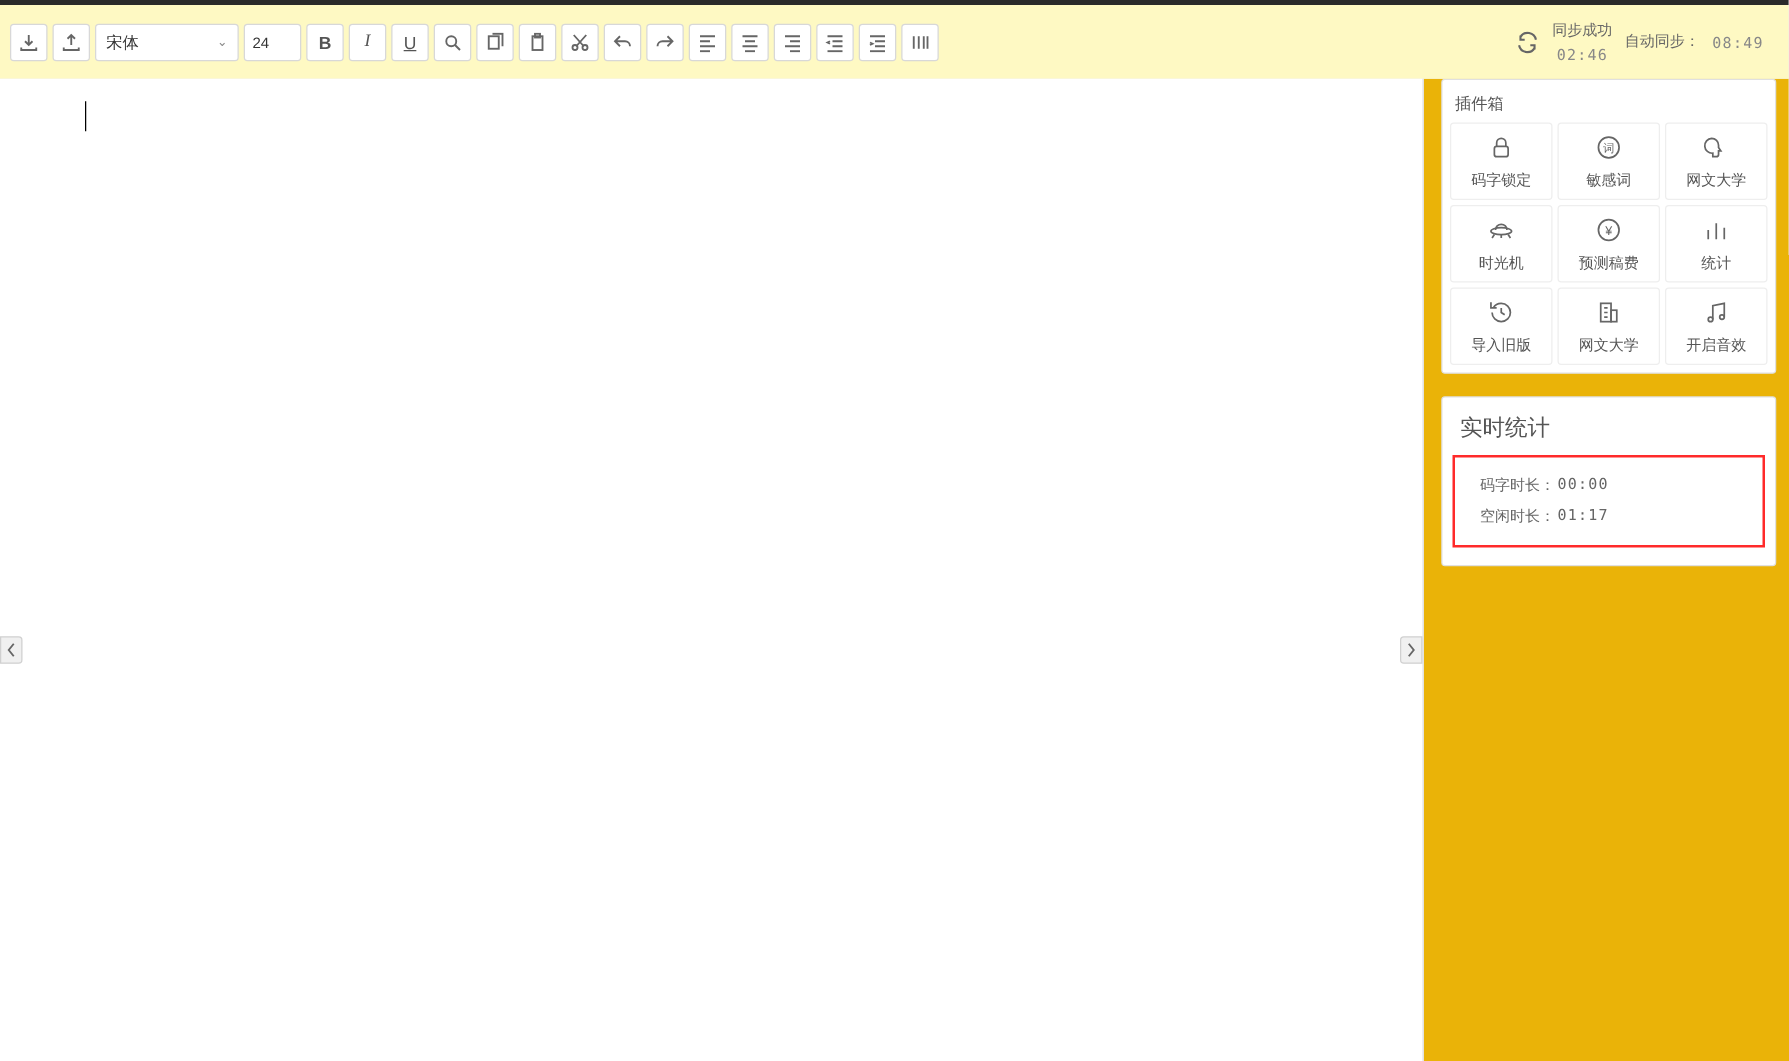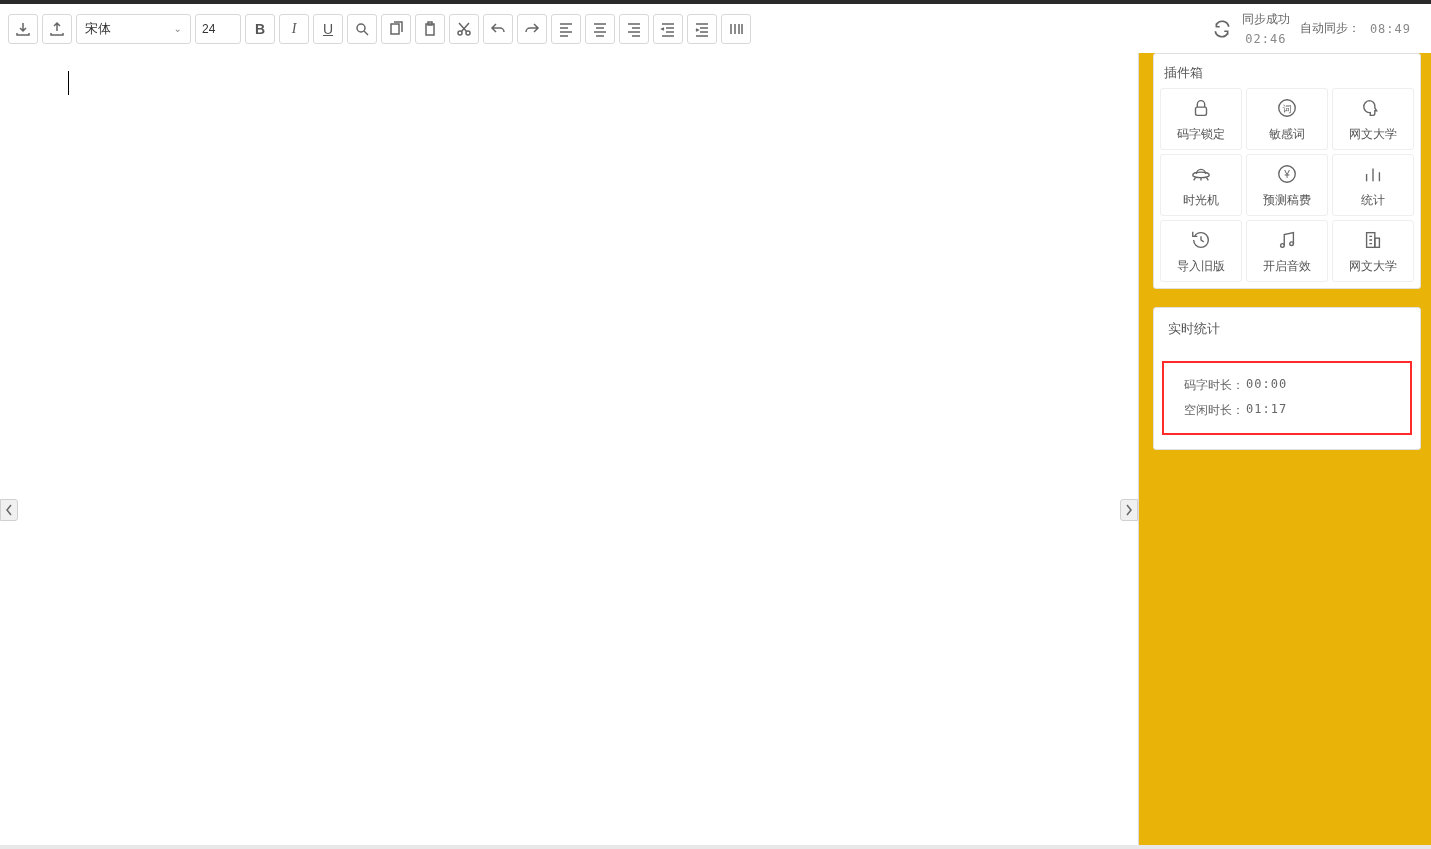--- a/index.html
+++ b/index.html
@@ -10,22 +10,22 @@
     height: 849px;
     overflow: hidden;
     font-size: 13px;
     color: #333;
   }
   .topbar {
     height: 4px;
     background: #2a2a2a;
   }
   .toolbar {
-    height: 49px;
-    background: #ffffff;
+    height: 59px;
+    background: #fef9c3;
     display: flex;
     align-items: center;
     padding: 0 6px;
     position: relative;
   }
   .tbtn {
     width: 30px;
     height: 30px;
     background: #fff;
     border: 1px solid #d8d8d8;
@@ -158,23 +158,23 @@
     color: #555;
   }
   .plugin .picon { height: 24px; width: 24px; display: flex; align-items: center; justify-content: center; color: #777;}
   .stats-panel {
     background: #fff;
     border-radius: 3px;
     border: 1px solid #e0e0e0;
     padding: 12px 14px 14px;
   }
   .stats-title {
-    font-size: 13px;
+    font-size: 18px;
     color: #555;
-    margin-bottom: 23px;
+    margin-bottom: 10px;
   }
   .stats-box {
     border: 2px solid #ff2a2a;
     padding: 10px 20px;
     margin: 0 -6px;
   }
   .stat-row {
     display: flex;
     font-size: 12px;
     color: #666;
@@ -375,36 +375,36 @@
               <svg viewBox="0 0 24 24" width="22" height="22">
                 <path class="ico-line" d="M4 12a8 8 0 108-8 8 8 0 00-7 4M3 3v5h5"></path>
                 <path class="ico-line" d="M12 8v4l3 2"></path>
               </svg>
             </span>
             <span>导入旧版</span>
           </div>
           <div class="plugin">
             <span class="picon">
               <svg viewBox="0 0 24 24" width="22" height="22">
+                <rect class="ico-line" x="5" y="4" width="9" height="16"></rect>
+                <rect class="ico-line" x="14" y="10" width="5" height="10"></rect>
+                <path class="ico-line" d="M8 8h3M8 12h3M8 16h3"></path>
+              </svg>
+            </span>
+            <span>网文大学</span>
+          </div>
+          <div class="plugin">
+            <span class="picon">
+              <svg viewBox="0 0 24 24" width="22" height="22">
                 <path class="ico-line" d="M9 18V6l10-2v12"></path>
                 <circle class="ico-line" cx="7" cy="18" r="2"></circle>
                 <circle class="ico-line" cx="17" cy="16" r="2"></circle>
               </svg>
             </span>
             <span>开启音效</span>
-          </div>
-          <div class="plugin">
-            <span class="picon">
-              <svg viewBox="0 0 24 24" width="22" height="22">
-                <rect class="ico-line" x="5" y="4" width="9" height="16"></rect>
-                <rect class="ico-line" x="14" y="10" width="5" height="10"></rect>
-                <path class="ico-line" d="M8 8h3M8 12h3M8 16h3"></path>
-              </svg>
-            </span>
-            <span>网文大学</span>
           </div>
         </div>
     </div>
 
     <div class="stats-panel">
       <div class="stats-title">实时统计</div>
       <div class="stats-box" id="stats-box">
           <div class="stat-row">
             <span class="stat-label">码字时长：</span>
             <span class="stat-val">00:00</span>

